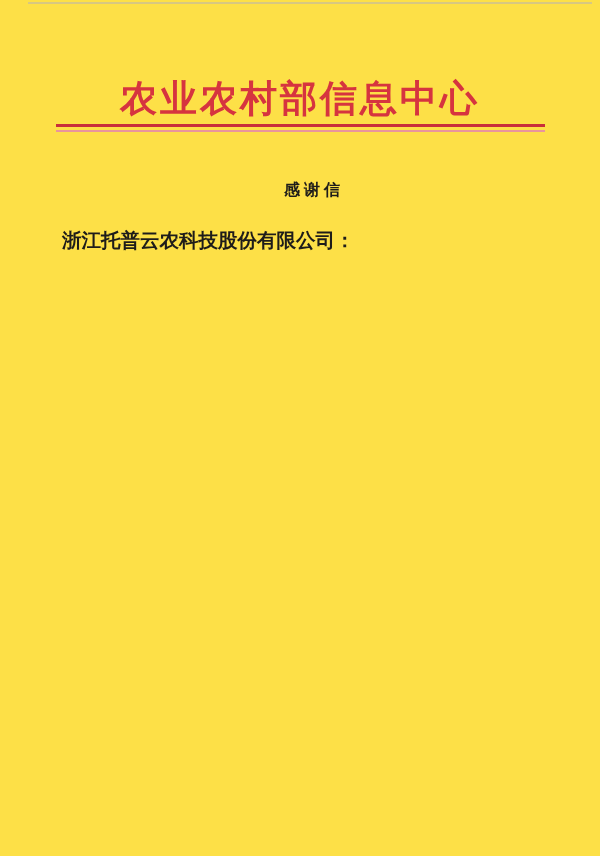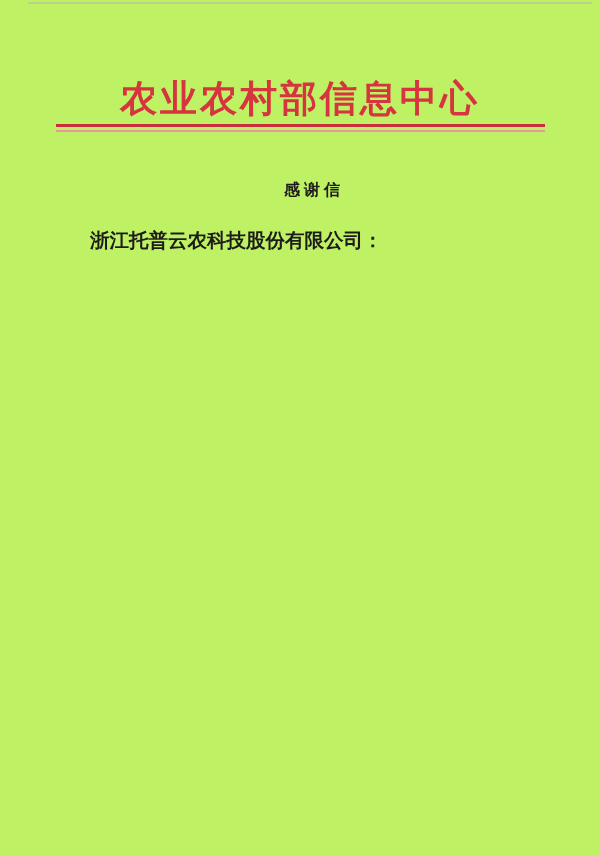--- a/index.html
+++ b/index.html
@@ -8,21 +8,21 @@
     --rule-red-light:#e9959c;
     --seal-red:#e04a40;
     --ink:#1e1c1a;
   }
   html,body{margin:0;padding:0;}
   body{
     width:600px;height:856px;background:#f6f5f3;
     font-family:"Liberation Serif","DejaVu Serif",serif;
   }
   .page{
-    position:relative;width:600px;height:856px;background:#bef264;
+    position:relative;width:600px;height:856px;background:#fde047;
     overflow:hidden;
   }
   .scan-edge{
     position:absolute;top:2px;left:28px;right:8px;height:2px;
     background:#b9b5b1;opacity:.55;
   }
   .letterhead{
     position:absolute;top:74px;left:0;width:100%;
     margin:0;text-align:center;
     font-size:37px;font-weight:bold;letter-spacing:3px;
@@ -33,21 +33,20 @@
   .rule-thin{height:2px;background:var(--rule-red-light);margin-top:3px;}
   .doc-title{
     position:absolute;top:168px;left:0;width:100%;
     margin:12px;text-align:center;
     font-size:16px;font-weight:bold;color:var(--ink);
   }
   .body-area{
     position:absolute;top:223px;left:62px;width:477px;
     font-size:19.5px;line-height:36.7px;color:var(--ink);
     text-align:justify;
-    margin-left:28px;
   }
   .salutation{margin:0;font-weight:bold;}
   .paragraph{margin:0;text-indent:2em;}
   .signature-block{position:absolute;top:500px;left:0;width:600px;height:180px;}
 </style>
 </head>
 <body>
 
 <div class="page">
 

